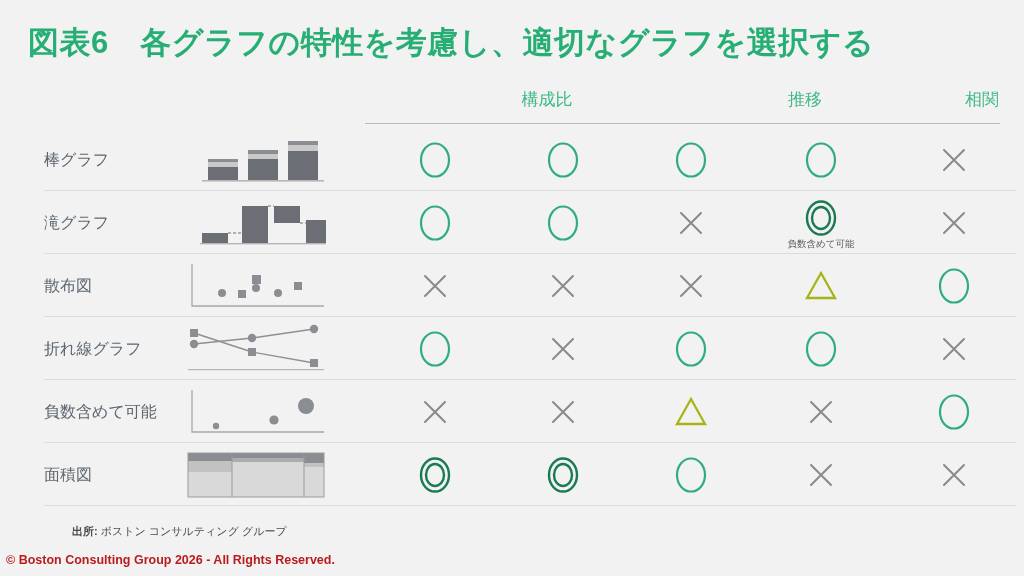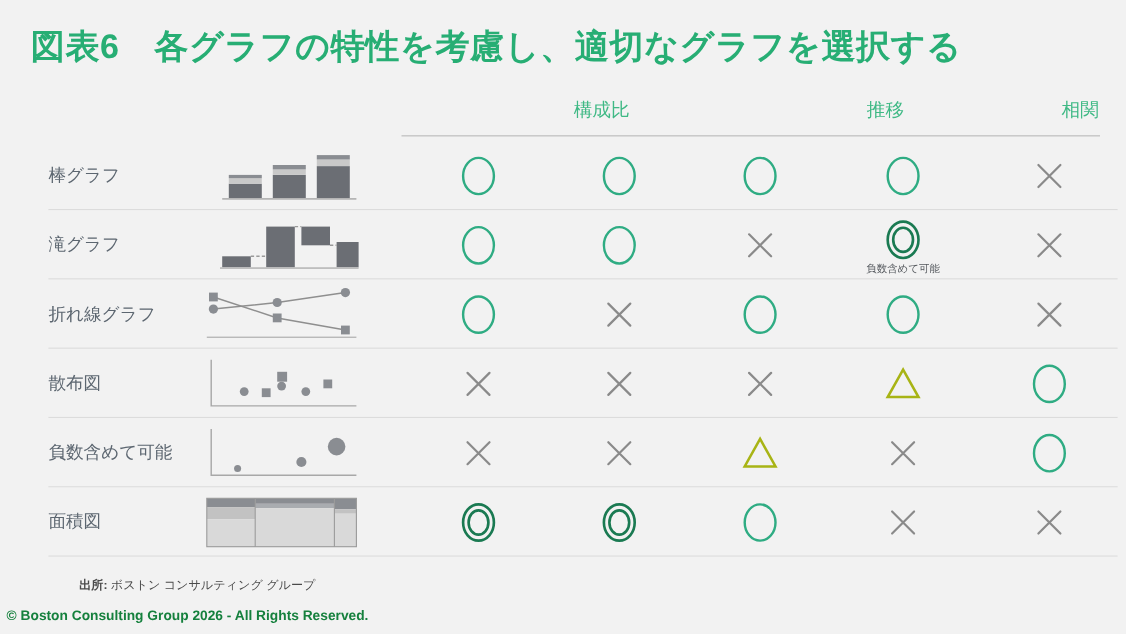--- a/index.html
+++ b/index.html
@@ -72,21 +72,21 @@
   svg.sym{display:block;overflow:visible;}
 
   
   .source{
     position:absolute;left:28px;top:524px;
     font-size:11px;color:#4a4a4a;white-space:nowrap;
   }
   .source b{font-weight:700;margin-left:44px;}
   .copyright{
     position:absolute;left:6px;top:553px;
-    font-size:12.5px;font-weight:700;color:#15803d;white-space:nowrap;
+    font-size:12.5px;font-weight:700;color:#b91c1c;white-space:nowrap;
   }
 </style>
 </head>
 <body>
 
 <div id="slide">
 
   <div class="title">図表6　各グラフの特性を考慮し、適切なグラフを選択する</div>
 
   <div class="table" id="table">
@@ -176,20 +176,60 @@
           <div class="note">負数含めて可能</div>
         </div>
         <div class="mark" style="left: 883px;">
           <svg class="sym" width="28" height="28" viewBox="0 0 28 28">
     <path d="M4 4 L24 24 M24 4 L4 24" fill="none" stroke="#8a8a8a" stroke-width="2" stroke-linecap="round"></path>
           </svg>
         </div>
         <div class="row-rule"></div>
       </div>
       <div class="row">
+        <div class="row-label">散布図</div>
+        <div class="thumb">
+          <svg class="sym" width="140" height="48" viewBox="0 0 140 48">
+   <path d="M6 2 V44 H138" stroke="#a8a8a8" stroke-width="1.3" fill="none"></path>
+   <circle cx="36" cy="31" r="4" fill="#8a8d92"></circle>
+   <rect x="52" y="28" width="8" height="8" fill="#8a8d92"></rect>
+   <circle cx="70" cy="26" r="4" fill="#8a8d92"></circle>
+   <rect x="66" y="13" width="9" height="9" fill="#8a8d92"></rect>
+   <circle cx="92" cy="31" r="4" fill="#8a8d92"></circle>
+   <rect x="108" y="20" width="8" height="8" fill="#8a8d92"></rect>
+          </svg>
+        </div>
+        <div class="mark" style="left: 364px;">
+          <svg class="sym" width="28" height="28" viewBox="0 0 28 28">
+    <path d="M4 4 L24 24 M24 4 L4 24" fill="none" stroke="#8a8a8a" stroke-width="2" stroke-linecap="round"></path>
+          </svg>
+        </div>
+        <div class="mark" style="left: 492px;">
+          <svg class="sym" width="28" height="28" viewBox="0 0 28 28">
+    <path d="M4 4 L24 24 M24 4 L4 24" fill="none" stroke="#8a8a8a" stroke-width="2" stroke-linecap="round"></path>
+          </svg>
+        </div>
+        <div class="mark" style="left: 620px;">
+          <svg class="sym" width="28" height="28" viewBox="0 0 28 28">
+    <path d="M4 4 L24 24 M24 4 L4 24" fill="none" stroke="#8a8a8a" stroke-width="2" stroke-linecap="round"></path>
+          </svg>
+        </div>
+        <div class="mark" style="left: 750px;">
+          <svg class="sym" width="34" height="34" viewBox="0 0 34 34">
+    <path d="M17 4 L31 29 L3 29 Z" fill="none" stroke="#a8b415" stroke-width="2.3" stroke-linejoin="miter"></path>
+          </svg>
+        </div>
+        <div class="mark" style="left: 883px;">
+          <svg class="sym" width="34" height="38" viewBox="0 0 34 38">
+    <ellipse cx="17" cy="19" rx="14" ry="16.5" fill="none" stroke="#2fac83" stroke-width="2.2"></ellipse>
+          </svg>
+        </div>
+        <div class="row-rule"></div>
+      </div>
+      <div class="row">
         <div class="row-label">折れ線グラフ</div>
         <div class="thumb">
           <svg class="sym" width="140" height="48" viewBox="0 0 140 48">
    <path d="M8 8 L66 27 L128 38" stroke="#8f8f8f" stroke-width="1.4" fill="none"></path>
    <path d="M8 19 L66 13 L128 4" stroke="#8f8f8f" stroke-width="1.4" fill="none"></path>
    <rect x="4" y="4" width="8" height="8" fill="#8a8d92"></rect>
    <rect x="62" y="23" width="8" height="8" fill="#8a8d92"></rect>
    <rect x="124" y="34" width="8" height="8" fill="#8a8d92"></rect>
    <circle cx="8" cy="19" r="4.2" fill="#8a8d92"></circle>
    <circle cx="66" cy="13" r="4.2" fill="#8a8d92"></circle>
@@ -213,60 +253,20 @@
           </svg>
         </div>
         <div class="mark" style="left: 750px;">
           <svg class="sym" width="34" height="38" viewBox="0 0 34 38">
     <ellipse cx="17" cy="19" rx="14" ry="16.5" fill="none" stroke="#2fac83" stroke-width="2.2"></ellipse>
           </svg>
         </div>
         <div class="mark" style="left: 883px;">
           <svg class="sym" width="28" height="28" viewBox="0 0 28 28">
     <path d="M4 4 L24 24 M24 4 L4 24" fill="none" stroke="#8a8a8a" stroke-width="2" stroke-linecap="round"></path>
-          </svg>
-        </div>
-        <div class="row-rule"></div>
-      </div>
-      <div class="row">
-        <div class="row-label">散布図</div>
-        <div class="thumb">
-          <svg class="sym" width="140" height="48" viewBox="0 0 140 48">
-   <path d="M6 2 V44 H138" stroke="#a8a8a8" stroke-width="1.3" fill="none"></path>
-   <circle cx="36" cy="31" r="4" fill="#8a8d92"></circle>
-   <rect x="52" y="28" width="8" height="8" fill="#8a8d92"></rect>
-   <circle cx="70" cy="26" r="4" fill="#8a8d92"></circle>
-   <rect x="66" y="13" width="9" height="9" fill="#8a8d92"></rect>
-   <circle cx="92" cy="31" r="4" fill="#8a8d92"></circle>
-   <rect x="108" y="20" width="8" height="8" fill="#8a8d92"></rect>
-          </svg>
-        </div>
-        <div class="mark" style="left: 364px;">
-          <svg class="sym" width="28" height="28" viewBox="0 0 28 28">
-    <path d="M4 4 L24 24 M24 4 L4 24" fill="none" stroke="#8a8a8a" stroke-width="2" stroke-linecap="round"></path>
-          </svg>
-        </div>
-        <div class="mark" style="left: 492px;">
-          <svg class="sym" width="28" height="28" viewBox="0 0 28 28">
-    <path d="M4 4 L24 24 M24 4 L4 24" fill="none" stroke="#8a8a8a" stroke-width="2" stroke-linecap="round"></path>
-          </svg>
-        </div>
-        <div class="mark" style="left: 620px;">
-          <svg class="sym" width="28" height="28" viewBox="0 0 28 28">
-    <path d="M4 4 L24 24 M24 4 L4 24" fill="none" stroke="#8a8a8a" stroke-width="2" stroke-linecap="round"></path>
-          </svg>
-        </div>
-        <div class="mark" style="left: 750px;">
-          <svg class="sym" width="34" height="34" viewBox="0 0 34 34">
-    <path d="M17 4 L31 29 L3 29 Z" fill="none" stroke="#a8b415" stroke-width="2.3" stroke-linejoin="miter"></path>
-          </svg>
-        </div>
-        <div class="mark" style="left: 883px;">
-          <svg class="sym" width="34" height="38" viewBox="0 0 34 38">
-    <ellipse cx="17" cy="19" rx="14" ry="16.5" fill="none" stroke="#2fac83" stroke-width="2.2"></ellipse>
           </svg>
         </div>
         <div class="row-rule"></div>
       </div>
       <div class="row">
         <div class="row-label">負数含めて可能</div>
         <div class="thumb">
           <svg class="sym" width="140" height="48" viewBox="0 0 140 48">
    <path d="M6 2 V44 H138" stroke="#a8a8a8" stroke-width="1.3" fill="none"></path>
    <circle cx="30" cy="38" r="3.2" fill="#8a8d92"></circle>

